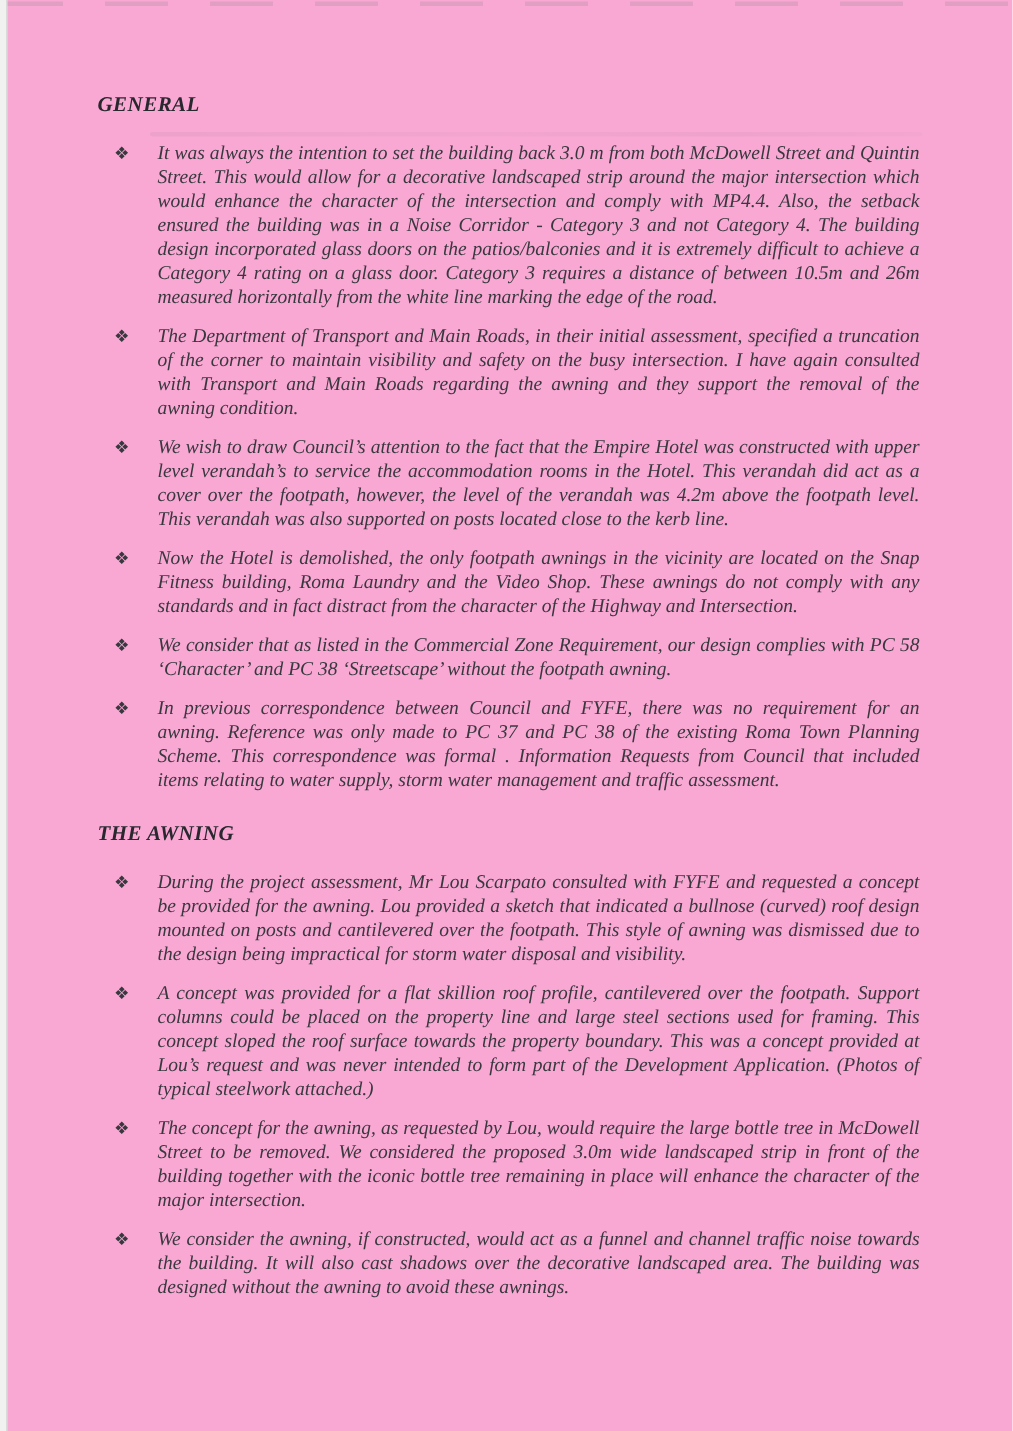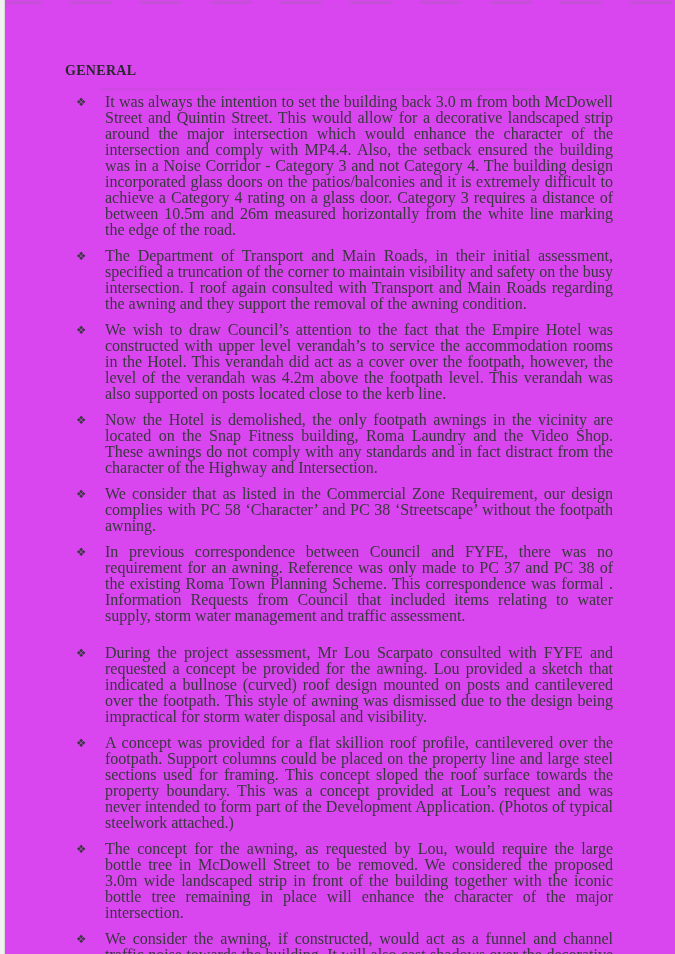--- a/index.html
+++ b/index.html
@@ -4,23 +4,24 @@
 <style>
   html, body {
     margin: 0;
     padding: 0;
     background: #ffffff;
   }
   .page {
     position: relative;
     width: 675px;
     height: 954px;
-    background: #d946ef;
+    background: #f9a8d4;
     overflow: hidden;
     font-family: "Liberation Serif", "DejaVu Serif", serif;
+    font-style: italic;
   }
   
   .scan-top-edge {
     position: absolute;
     top: 1px; left: 0; right: 0;
     height: 3px;
     background: repeating-linear-gradient(90deg,
       rgba(120,120,125,0.35) 0px, rgba(120,120,125,0.35) 42px,
       rgba(120,120,125,0.0) 42px, rgba(120,120,125,0.0) 70px);
     opacity: 0.55;
@@ -72,21 +73,21 @@
     box-sizing: border-box;
     padding-left: 11px;
     font-family: "DejaVu Sans", sans-serif;
     font-size: 11.5px;
     line-height: 16px;
     color: #39383f;
   }
   .bullet-text {
     flex: 1 1 auto;
     margin: 0;
-    font-size: 16px;
+    font-size: 13px;
     line-height: 16px;
     text-align: justify;
     color: #39383f;
   }
   .doc-section.second {
     margin-top: 21px;
   }
 </style>
 </head>
 <body>
@@ -100,21 +101,21 @@
 
     <section class="doc-section first">
       <h2 class="section-heading">GENERAL</h2>
       <ul class="bullet-list">
         <li class="bullet-item">
           <span class="bullet-glyph">❖</span>
           <p class="bullet-text">It was always the intention to set the building back 3.0 m from both McDowell Street and Quintin Street. This would allow for a decorative landscaped strip around the major intersection which would enhance the character of the intersection and comply with MP4.4. Also, the setback ensured the building was in a Noise Corridor - Category 3 and not Category 4. The building design incorporated glass doors on the patios/balconies and it is extremely difficult to achieve a Category 4 rating on a glass door. Category 3 requires a distance of between 10.5m and 26m measured horizontally from the white line marking the edge of the road.</p>
         </li>
         <li class="bullet-item">
           <span class="bullet-glyph">❖</span>
-          <p class="bullet-text">The Department of Transport and Main Roads, in their initial assessment, specified a truncation of the corner to maintain visibility and safety on the busy intersection. I roof again consulted with Transport and Main Roads regarding the awning and they support the removal of the awning condition.</p>
+          <p class="bullet-text">The Department of Transport and Main Roads, in their initial assessment, specified a truncation of the corner to maintain visibility and safety on the busy intersection. I have again consulted with Transport and Main Roads regarding the awning and they support the removal of the awning condition.</p>
         </li>
         <li class="bullet-item">
           <span class="bullet-glyph">❖</span>
           <p class="bullet-text">We wish to draw Council’s attention to the fact that the Empire Hotel was constructed with upper level verandah’s to service the accommodation rooms in the Hotel. This verandah did act as a cover over the footpath, however, the level of the verandah was 4.2m above the footpath level. This verandah was also supported on posts located close to the kerb line.</p>
         </li>
         <li class="bullet-item">
           <span class="bullet-glyph">❖</span>
           <p class="bullet-text">Now the Hotel is demolished, the only footpath awnings in the vicinity are located on the Snap Fitness building, Roma Laundry and the Video Shop. These awnings do not comply with any standards and in fact distract from the character of the Highway and Intersection.</p>
         </li>
         <li class="bullet-item">
@@ -122,20 +123,21 @@
           <p class="bullet-text">We consider that as listed in the Commercial Zone Requirement, our design complies with PC 58 ‘Character’ and PC 38 ‘Streetscape’ without the footpath awning.</p>
         </li>
         <li class="bullet-item">
           <span class="bullet-glyph">❖</span>
           <p class="bullet-text">In previous correspondence between Council and FYFE, there was no requirement for an awning. Reference was only made to PC 37 and PC 38 of the existing Roma Town Planning Scheme. This correspondence was formal . Information Requests from Council that included items relating to water supply, storm water management and traffic assessment.</p>
         </li>
       </ul>
     </section>
 
     <section class="doc-section second">
+      <h2 class="section-heading">THE AWNING</h2>
       <ul class="bullet-list">
         <li class="bullet-item">
           <span class="bullet-glyph">❖</span>
           <p class="bullet-text">During the project assessment, Mr Lou Scarpato consulted with FYFE and requested a concept be provided for the awning. Lou provided a sketch that indicated a bullnose (curved) roof design mounted on posts and cantilevered over the footpath. This style of awning was dismissed due to the design being impractical for storm water disposal and visibility.</p>
         </li>
         <li class="bullet-item">
           <span class="bullet-glyph">❖</span>
           <p class="bullet-text">A concept was provided for a flat skillion roof profile, cantilevered over the footpath. Support columns could be placed on the property line and large steel sections used for framing. This concept sloped the roof surface towards the property boundary. This was a concept provided at Lou’s request and was never intended to form part of the Development Application. (Photos of typical steelwork attached.)</p>
         </li>
         <li class="bullet-item">

